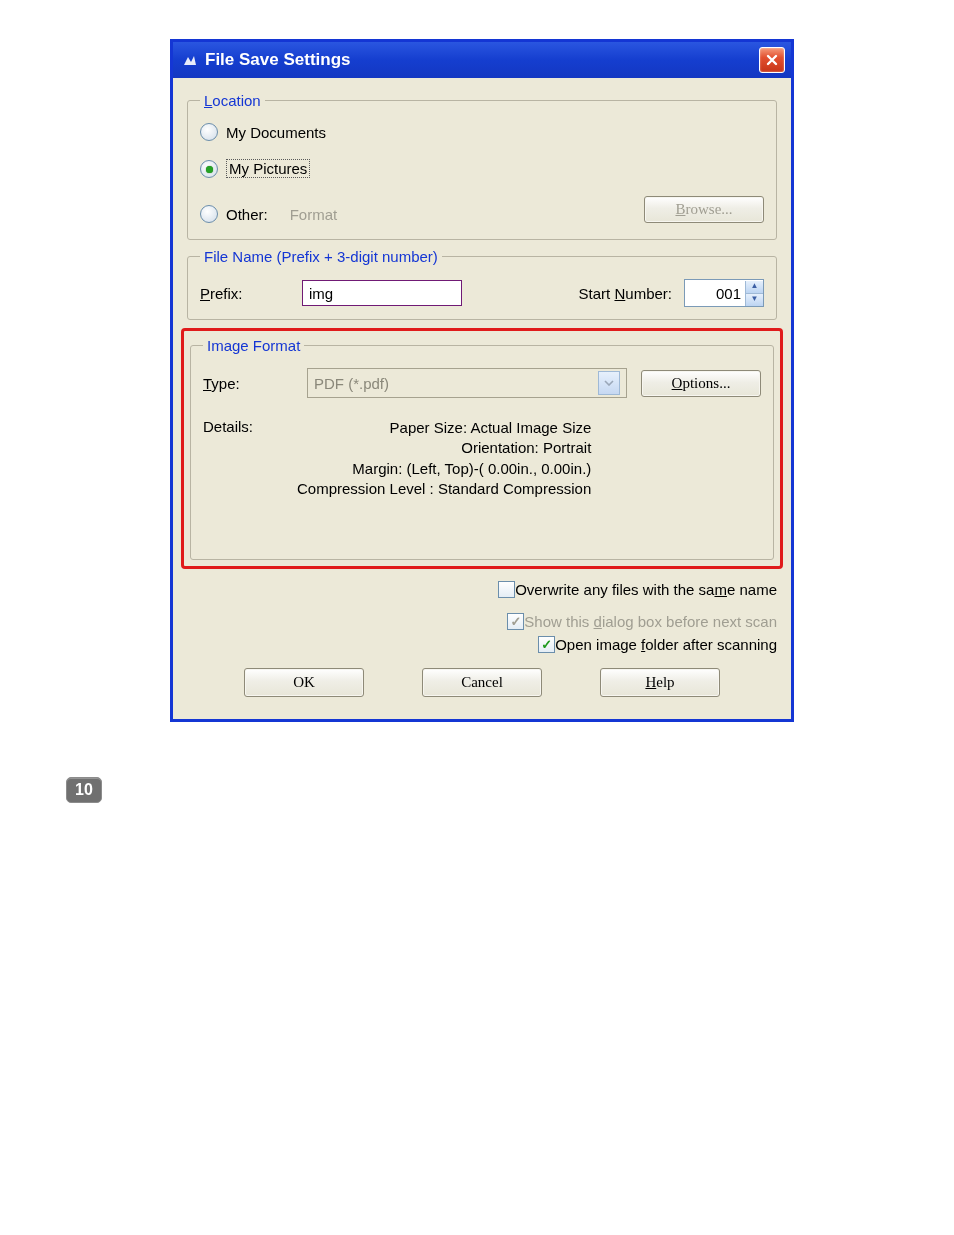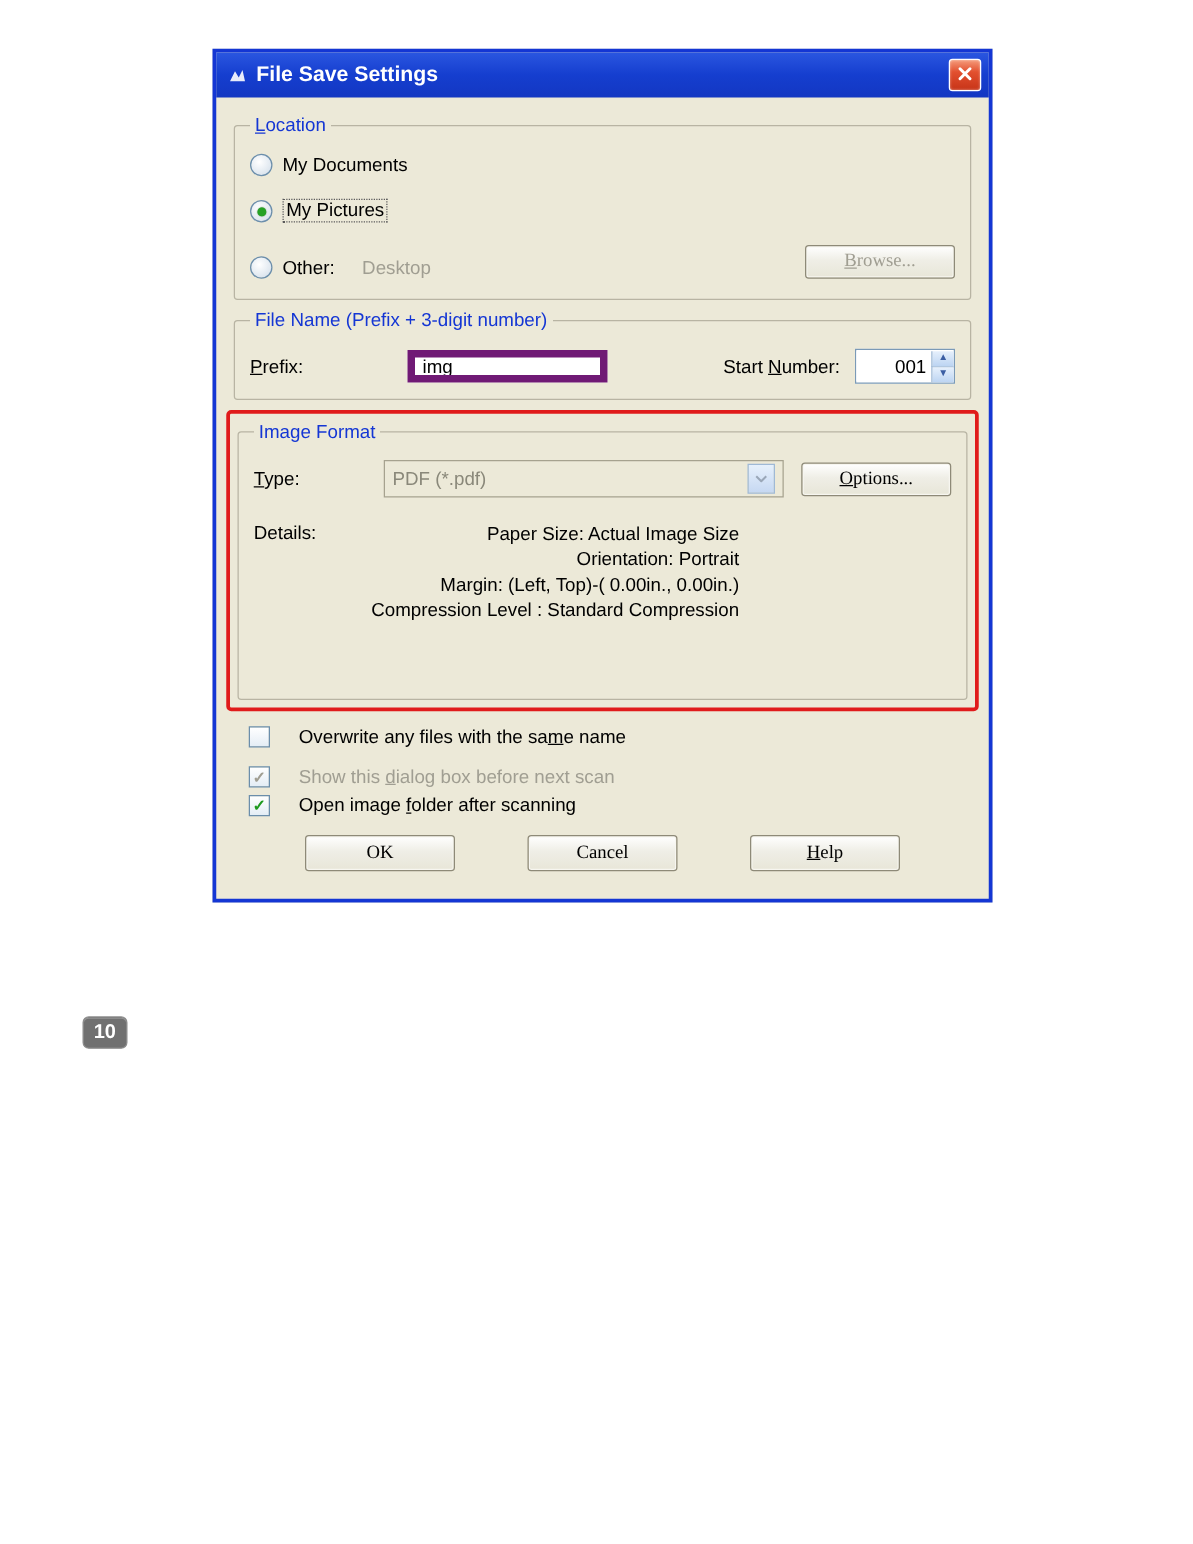--- a/index.html
+++ b/index.html
@@ -109,28 +109,27 @@
     flex: 1;
     color: #a09e92;
   }
   .row {
     display: flex;
     align-items: center;
     gap: 10px;
   }
   .label { width: 90px; }
   .textinput {
-    border: 6px solid #701a75;
+    border: 1px solid #701a75;
     background: #fff;
     height: 26px;
     padding: 0 6px;
     box-sizing: border-box;
     font-family: inherit;
     font-size: 15px;
-    margin-left: 24px;
   }
   .spinner {
     display: inline-flex;
     align-items: center;
     border: 1px solid #7b9ab7;
     background: #fff;
     height: 26px;
     overflow: hidden;
   }
   .spinner input {
@@ -192,22 +191,23 @@
   .details-block {
     display: flex;
     margin-top: 20px;
     gap: 4px;
   }
   .details-block .lines div { line-height: 1.35; text-align: right; }
 
   .check-row {
     display: flex;
     align-items: center;
-    gap: 23px;
+    gap: 0;
     margin: 6px 0 6px 12px;
+    justify-content: flex-end;
   }
   .checkbox {
     width: 15px; height: 15px;
     border: 1px solid #6b8eab;
     background: linear-gradient(to bottom,#fff,#e4edf5);
     display: inline-flex;
     align-items: center;
     justify-content: center;
     flex-shrink: 0;
   }
@@ -240,21 +240,20 @@
     left: 66px;
     top: 777px;
     background: #707070;
     color: #fff;
     font-weight: bold;
     font-size: 16px;
     padding: 3px 8px;
     border-radius: 5px;
     border: 1px solid #8c8c8c;
     box-shadow: inset 0 1px 0 rgba(255,255,255,0.25);
-    margin-top: 36px;
   }
   u.hk { text-decoration: underline; }
 </style>
 </head>
 <body>
 
 <div class="dialog">
   <div class="titlebar">
     <span class="icon">
       <svg viewBox="0 0 18 18">
@@ -280,21 +279,21 @@
       </div>
 
       <div class="radio-row">
         <span class="radio selected"></span>
         <span class="dotted">My Pictures</span>
       </div>
 
       <div class="radio-row other-row" style="margin-bottom:4px;">
         <span class="radio"></span>
         <span>Other:</span>
-        <span class="path">Desktop</span>
+        <span class="path">Format</span>
         <button class="xp-btn disabled"><u class="hk">B</u>rowse...</button>
       </div>
     </fieldset>
 
     <fieldset>
       <legend>File Name (Prefix + 3-digit number)</legend>
       <div class="row filename-row">
         <span class="label"><u class="hk">P</u>refix:</span>
         <input class="textinput" style="width: 160px;" value="img">
         <span style="flex:1"></span>

